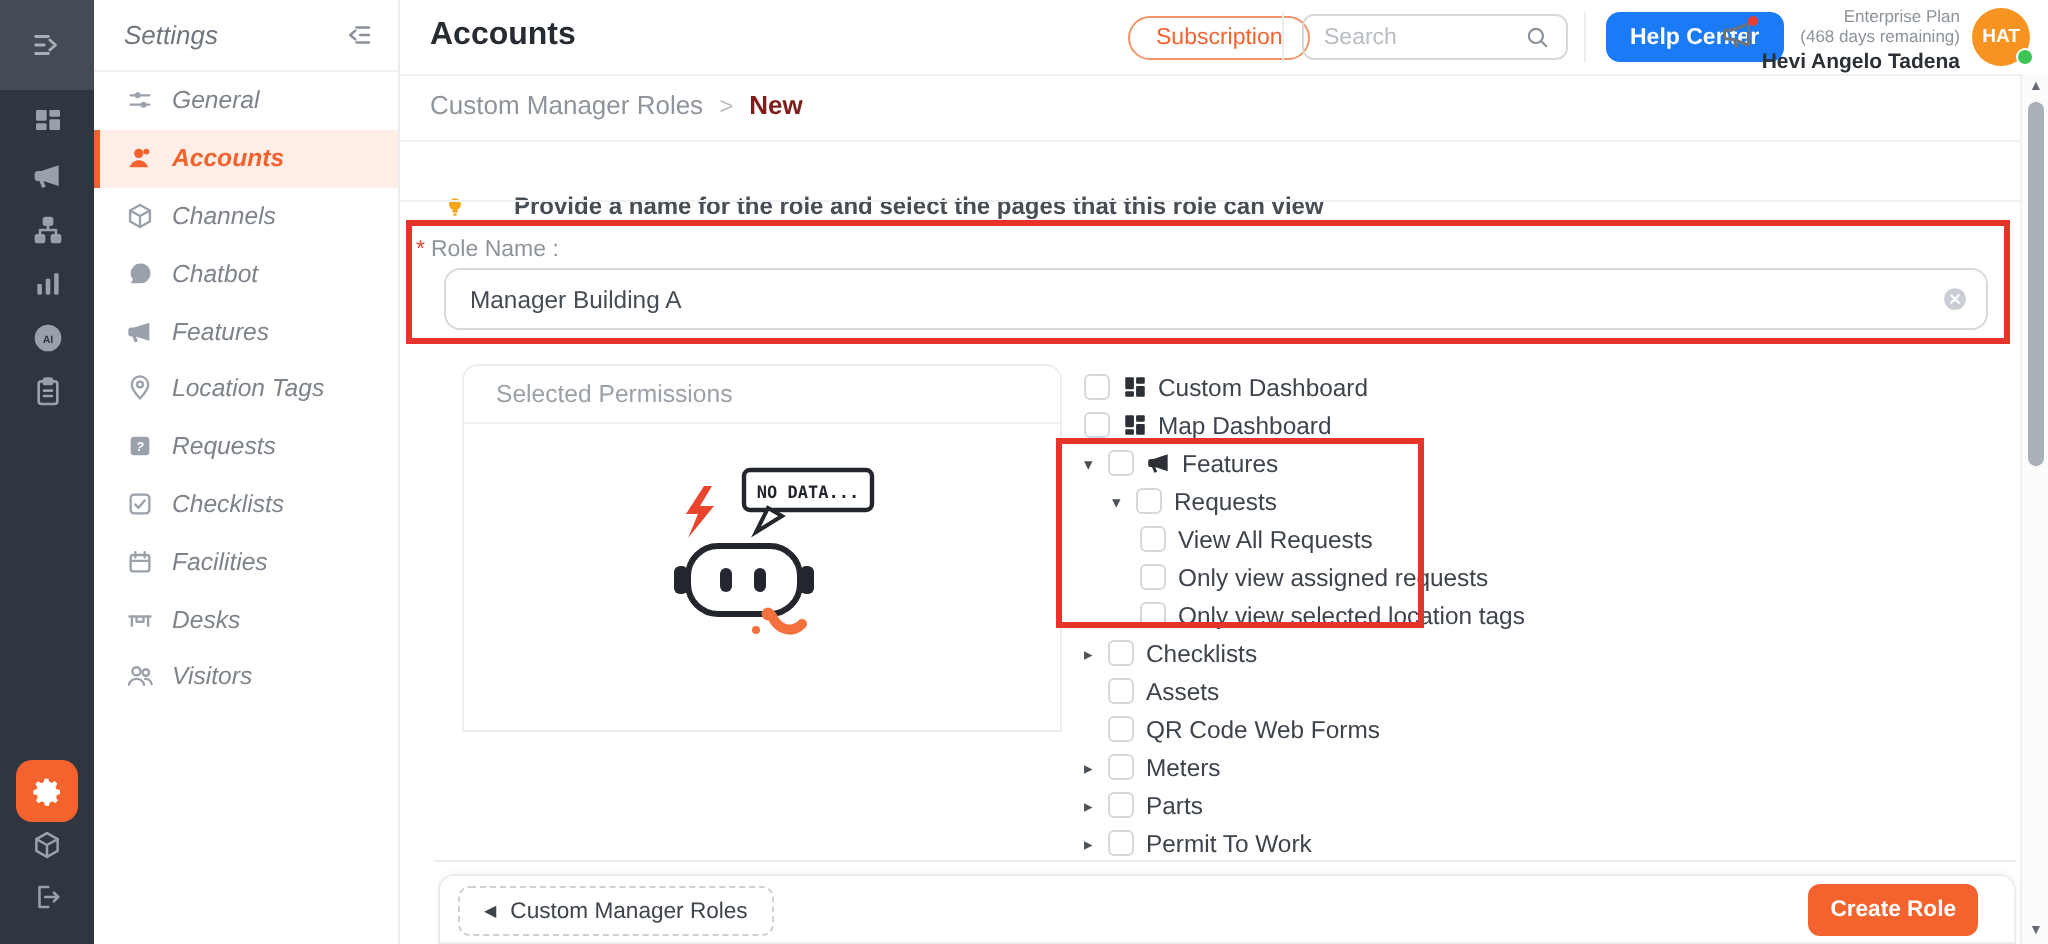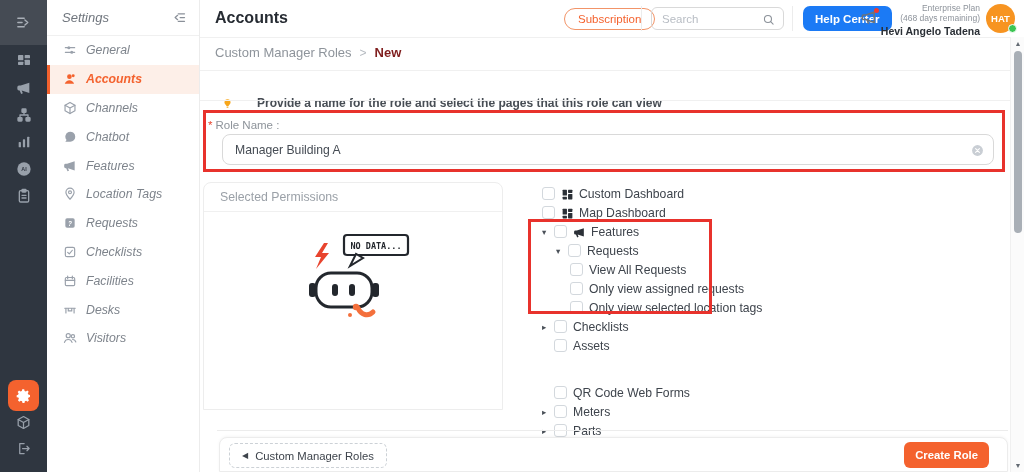--- a/index.html
+++ b/index.html
@@ -74,21 +74,21 @@
   .req-star { color:#e8442e; margin-right:3px; }
   .rn-input-wrap { position:absolute; left:22px; top:134px; width:772px; height:31px; }
   .rn-input { width:100%; height:100%; border:1px solid #d9d9d9; border-radius:8px; padding:0 30px 0 12px;
               font-size:12.2px; color:#464c54; outline:none; font-family:"Liberation Sans",sans-serif; }
   .clear-ic { position:absolute; right:10px; top:9px; width:13px; height:13px; color:#c9ced4; cursor:pointer; }
 
   .annot { position:absolute; border:3px solid #e8322c; pointer-events:none; }
   .annot1 { left:3px; top:110px; width:802px; height:62px; }
   .annot2 { left:328px; top:219px; width:184px; height:95px; }
 
-  .perm-card { position:absolute; left:3px; top:182px; width:300px; height:228px; background:#fff;
+  .perm-card { position:absolute; left:31px; top:182px; width:300px; height:184px; background:#fff;
                border:1px solid #ededed; border-radius:8px 8px 0 0; }
   .perm-head { height:29px; border-bottom:1px solid #f0f0f0; display:flex; align-items:center;
                padding-left:16px; font-size:12.3px; color:#9ba1a8; }
   .robot { position:absolute; left:88px; top:46px; width:124px; height:104px; }
 
   .tree { position:absolute; left:330px; top:184px; width:478px; }
   .trow { height:19px; display:flex; align-items:center; }
   .tarrow { width:12px; font-size:8.5px; color:#4b5159; flex:0 0 auto; cursor:pointer; text-align:left; }
   .cb { width:13px; height:13px; border:1px solid #d3d8dd; border-radius:3px; background:#fff;
         flex:0 0 auto; margin-right:6px; cursor:pointer; }
@@ -401,21 +401,21 @@
         <div class="trow" style="padding-left: 12px;">
           <span class="tarrow">▸</span>
           <span class="cb"></span>
           <span class="tlabel">Checklists</span>
         </div>
         <div class="trow" style="padding-left: 12px;">
           <span class="tarrow"></span>
           <span class="cb"></span>
           <span class="tlabel">Assets</span>
         </div>
-        <div class="trow" style="padding-left: 12px; margin-top: 28px;">
+        <div class="trow" style="padding-left: 12px;">
           <span class="tarrow"></span>
           <span class="cb"></span>
           <span class="tlabel">QR Code Web Forms</span>
         </div>
         <div class="trow" style="padding-left: 12px;">
           <span class="tarrow">▸</span>
           <span class="cb"></span>
           <span class="tlabel">Meters</span>
         </div>
         <div class="trow" style="padding-left: 12px;">

